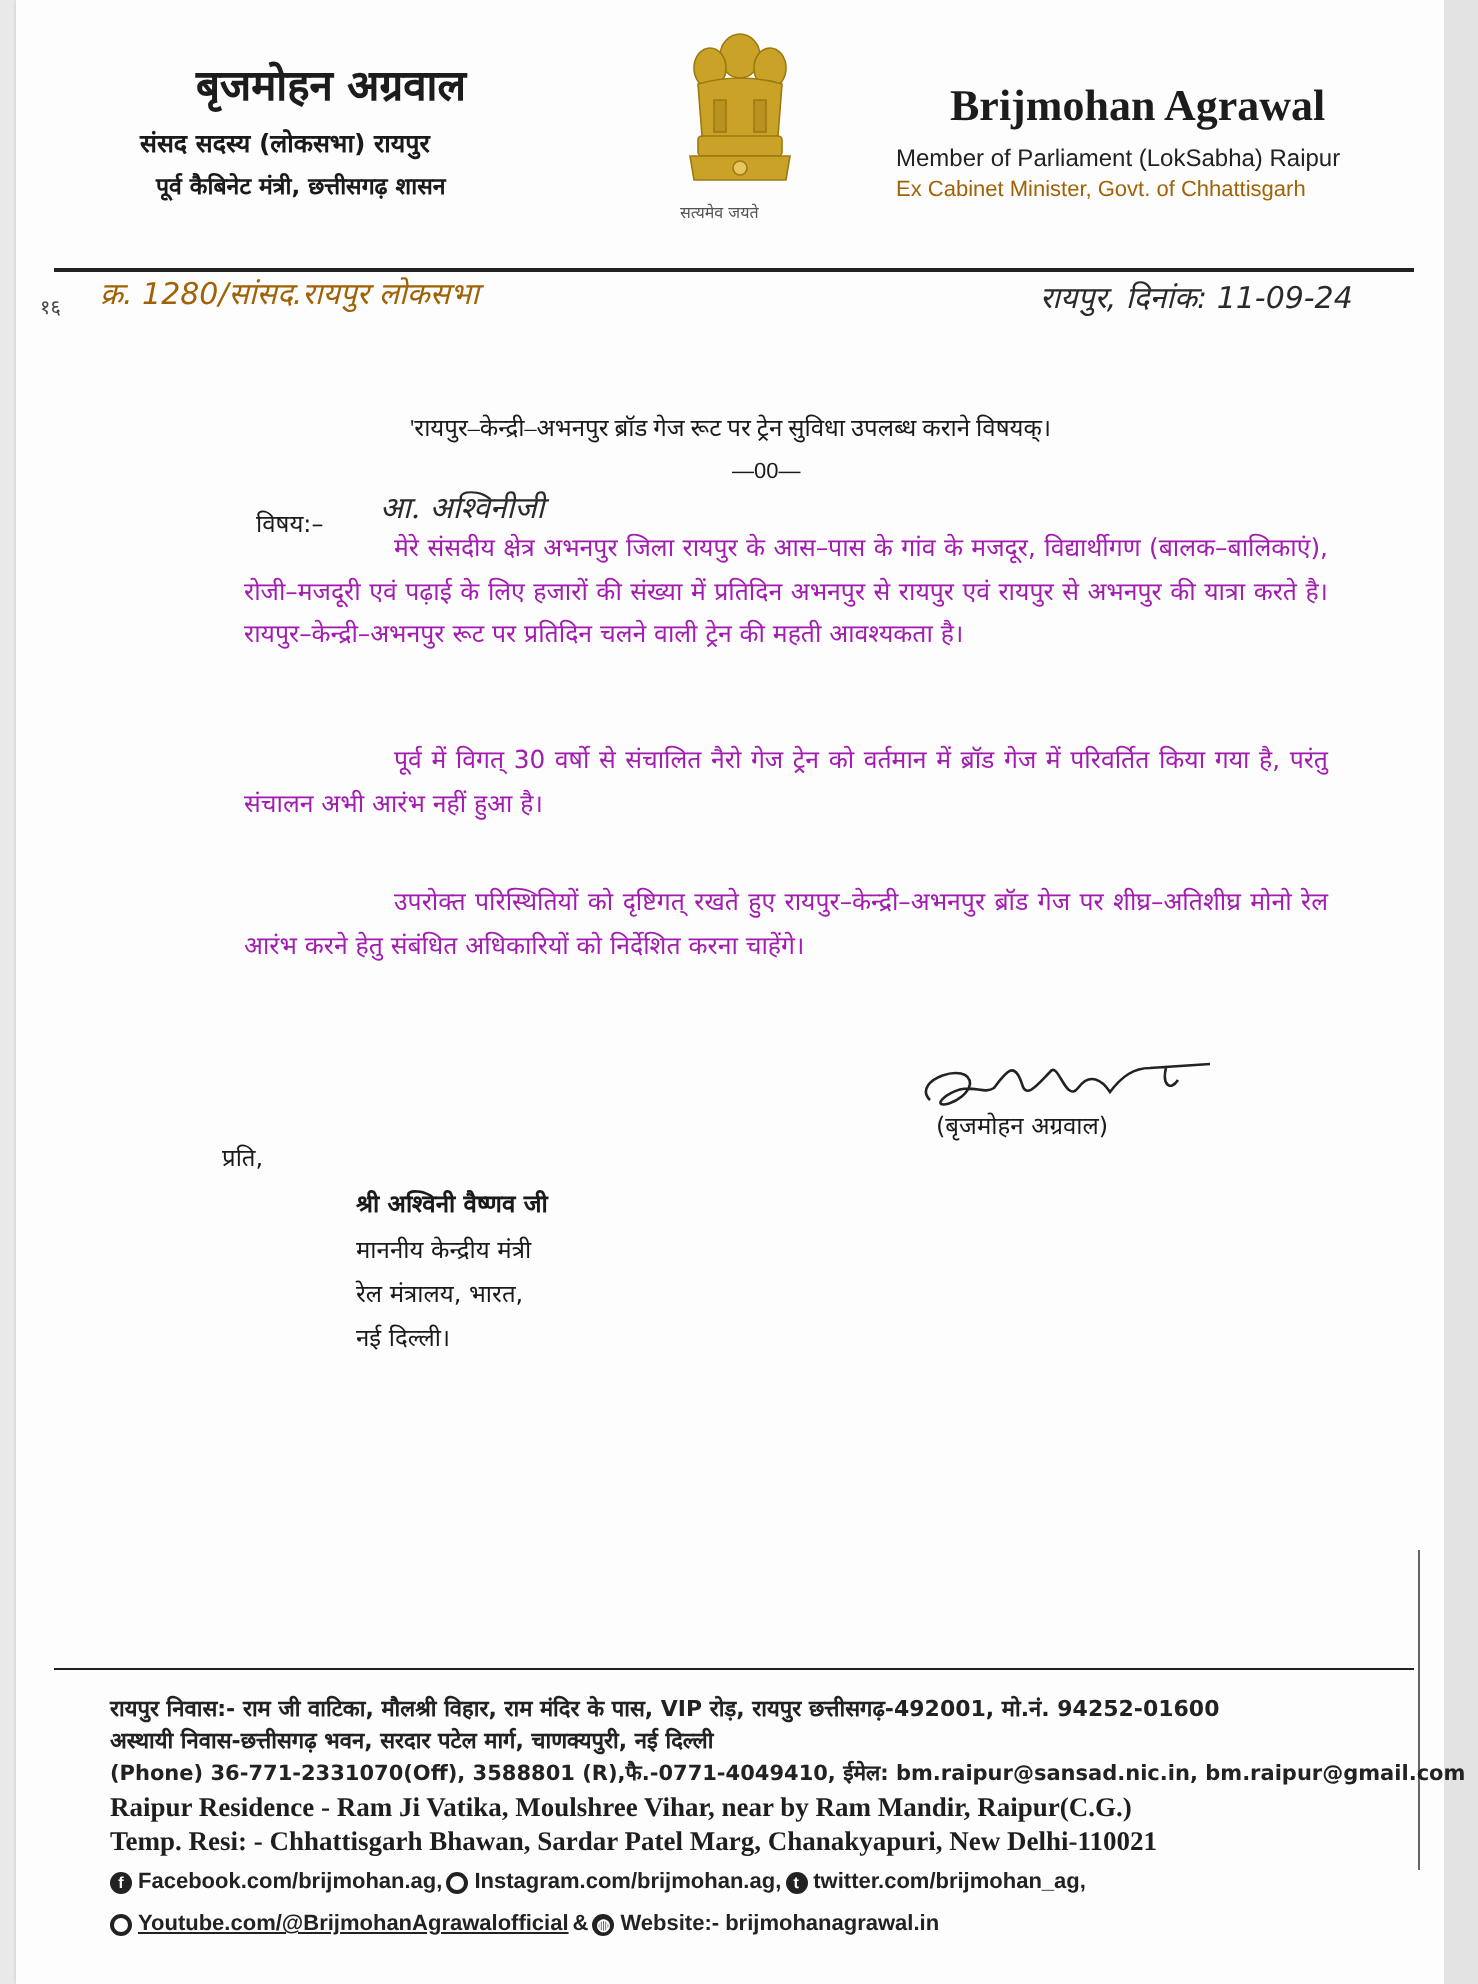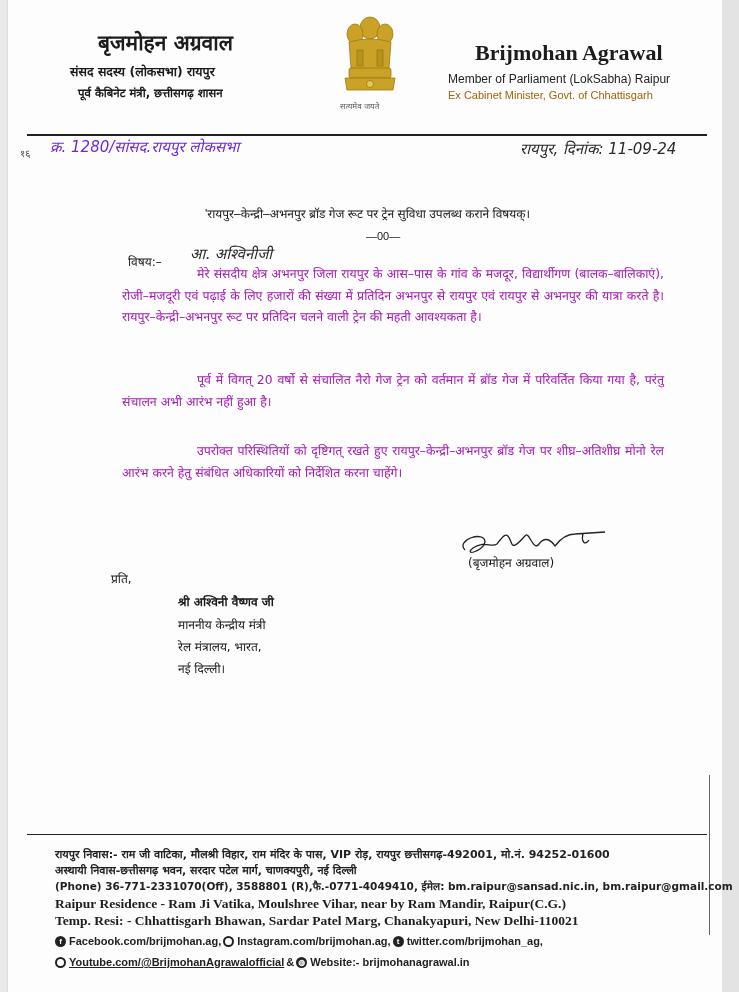--- a/index.html
+++ b/index.html
@@ -22,26 +22,26 @@
   .hi-name { left: 98px; top: 28px; font-family: "DejaVu Sans", sans-serif; font-size: 21px; font-weight: bold; color: #1c1c1c; }
   .hi-sub1 { left: 70px; top: 63px; font-family: "DejaVu Sans", sans-serif; font-size: 12.5px; font-weight: bold; }
   .hi-sub2 { left: 78px; top: 85px; font-family: "DejaVu Sans", sans-serif; font-size: 11.5px; font-weight: bold; }
   .emblem { left: 335px; top: 10px; width: 70px; height: 90px; }
   .emblem-motto { left: 340px; top: 100px; font-size: 8px; color: #555; font-family: "DejaVu Sans", sans-serif; }
   .en-name { left: 475px; top: 40px; font-family: "Liberation Serif", serif; font-size: 22px; font-weight: bold; color: #1c1c1c; }
   .en-sub1 { left: 448px; top: 72px; font-size: 12px; color: #222; }
   .en-sub2 { left: 448px; top: 89px; font-size: 11px; color: #a16207; }
 
   .rule-top { left: 27px; top: 134px; width: 680px; height: 0; border-top: 2px solid #222; }
-  .ref-no { left: 50px; top: 136px; font-family: "DejaVu Sans", sans-serif; font-size: 15px; color: #6d28d9; font-style: italic; }
+  .ref-no { left: 50px; top: 136px; font-family: "DejaVu Sans", sans-serif; font-size: 15px; color: #a16207; font-style: italic; }
   .ref-date { left: 520px; top: 138px; font-family: "DejaVu Sans", sans-serif; font-size: 15px; color: #2a2a2a; font-style: italic; }
   .margin-mark { left: 20px; top: 146px; font-size: 10px; color: #444; }
 
   .subject-label { left: 128px; top: 205px; font-family: "DejaVu Sans", sans-serif; font-size: 12px; margin-top: 48px; }
-  .subject-text { left: 205px; top: 205px; font-family: Liberation Sans, sans-serif; font-size: 12px; }
+  .subject-text { left: 205px; top: 205px; font-family: Liberation Serif, serif; font-size: 12px; }
   .divider-mark { left: 366px; top: 230px; font-size: 11px; }
 
   .salutation { left: 190px; top: 243px; font-family: "DejaVu Serif", serif; font-size: 15px; font-style: italic; color: #2a2a2a; }
 
   .para { left: 122px; width: 542px; font-family: "DejaVu Sans", sans-serif; font-size: 12.4px; line-height: 21.5px; text-align: justify; color: #a21caf; }
   .para .indent { display: inline-block; width: 75px; }
   .p1 { top: 263px; }
   .p2 { top: 369px; }
   .p3 { top: 440px; }
 
@@ -108,21 +108,21 @@
 <div class="abs ref-no">क्र. 1280/सांसद.रायपुर लोकसभा</div>
 <div class="abs ref-date">रायपुर, दिनांक: 11-09-24</div>
 
 <div class="abs subject-label">विषय:–</div>
 <div class="abs subject-text">'रायपुर–केन्द्री–अभनपुर ब्रॉड गेज रूट पर ट्रेन सुविधा उपलब्ध कराने विषयक्।</div>
 <div class="abs divider-mark">—00—</div>
 
 <div class="abs salutation">आ. अश्विनीजी</div>
 
 <div class="abs para p1"><span class="indent"></span><span>मेरे संसदीय क्षेत्र अभनपुर जिला रायपुर के आस–पास के गांव के मजदूर, विद्यार्थीगण (बालक–बालिकाएं), रोजी–मजदूरी एवं पढ़ाई के लिए हजारों की संख्या में प्रतिदिन अभनपुर से रायपुर एवं रायपुर से अभनपुर की यात्रा करते है। रायपुर–केन्द्री–अभनपुर रूट पर प्रतिदिन चलने वाली ट्रेन की महती आवश्यकता है।</span></div>
-<div class="abs para p2"><span class="indent"></span><span>पूर्व में विगत् 20 वर्षो से संचालित नैरो गेज ट्रेन को वर्तमान में ब्रॉड गेज में परिवर्तित किया गया है, परंतु संचालन अभी आरंभ नहीं हुआ है।</span></div>
+<div class="abs para p2"><span class="indent"></span><span>पूर्व में विगत् 30 वर्षो से संचालित नैरो गेज ट्रेन को वर्तमान में ब्रॉड गेज में परिवर्तित किया गया है, परंतु संचालन अभी आरंभ नहीं हुआ है।</span></div>
 <div class="abs para p3"><span class="indent"></span><span>उपरोक्त परिस्थितियों को दृष्टिगत् रखते हुए रायपुर–केन्द्री–अभनपुर ब्रॉड गेज पर शीघ्र–अतिशीघ्र मोनो रेल आरंभ करने हेतु संबंधित अधिकारियों को निर्देशित करना चाहेंगे।</span></div>
 
 <div class="abs signature">
   <svg width="160" height="40" viewBox="0 0 160 40">
     <path d="M10 28 C 0 18, 30 8, 30 20 C 28 30, 8 34, 18 26 C 30 18, 36 26, 42 22 C 48 14, 52 8, 56 20 C 58 28, 64 20, 70 14 C 74 8, 78 30, 84 22 C 90 14, 96 18, 100 24 C 106 16, 112 12, 120 12 L 150 10 M 128 12 C 126 20, 130 24, 134 18" fill="none" stroke="#222" stroke-width="1.3"></path>
   </svg>
 </div>
 <div class="abs sig-name">(बृजमोहन अग्रवाल)</div>
 
 <div class="abs to-label">प्रति,</div>

